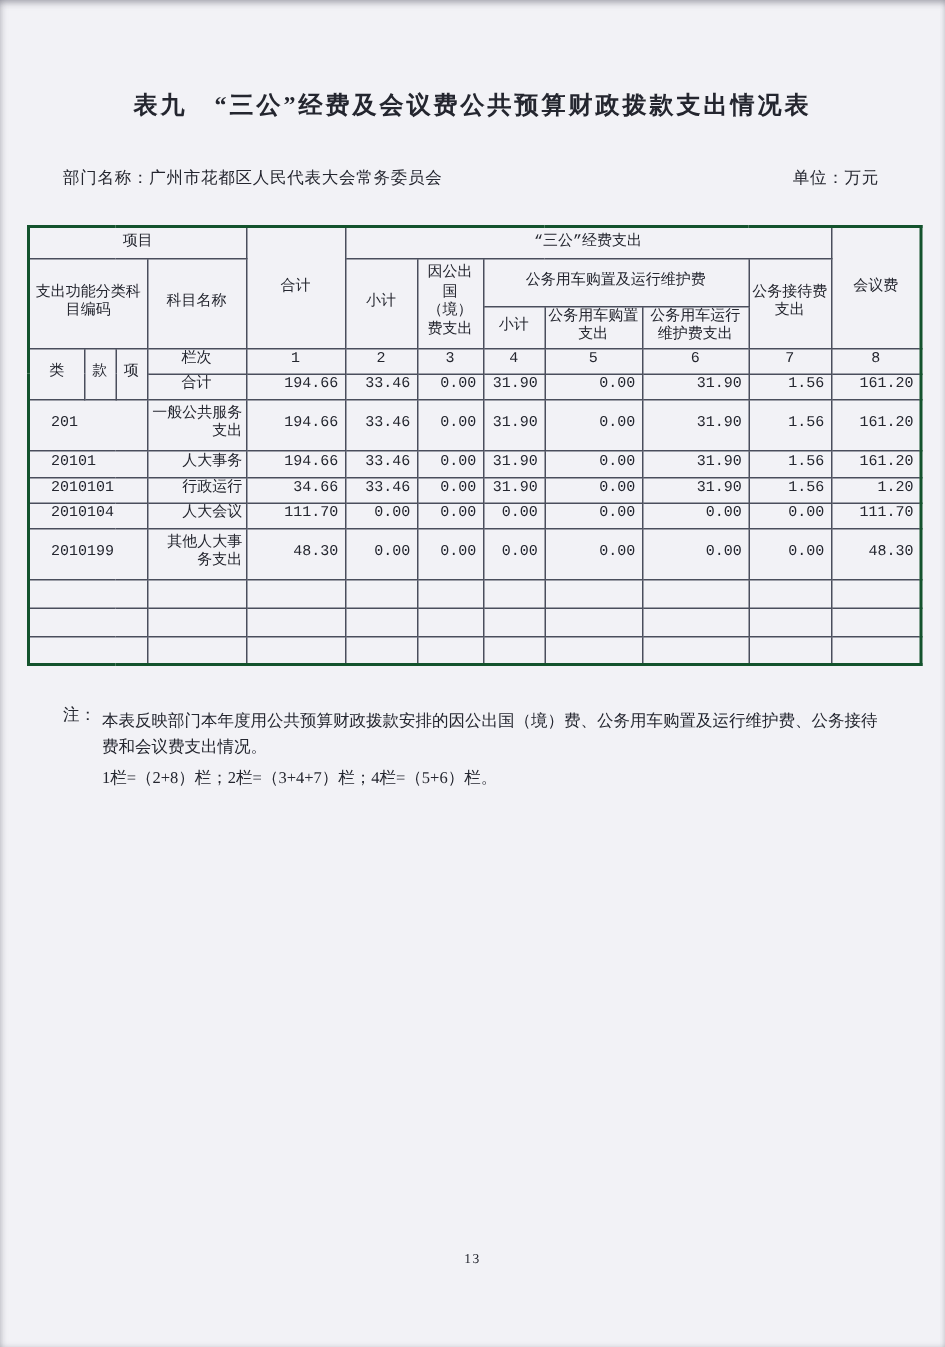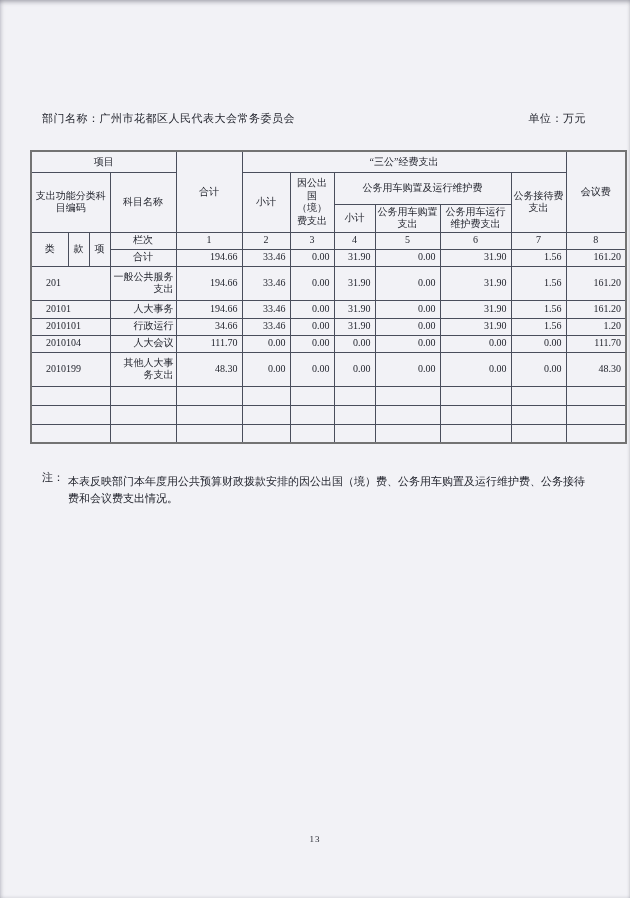--- a/index.html
+++ b/index.html
@@ -37,25 +37,26 @@
   .meta {
     position: absolute;
     top: 111px; left: 42px; right: 44px;
     display: flex;
     justify-content: space-between;
     font-size: 11px;
     letter-spacing: .5px;
   }
   table.budget {
     position: absolute;
-    top: 150px; left: 30px;
+    top: 150px; left: 18px;
     width: 596px;
     border-collapse: collapse;
     table-layout: fixed;
-    border: 2px solid #737373;
+    border: 2px solid #14532d;
+    font-family: Liberation Mono, monospace;
   }
   .budget td {
     border: 1px solid #4a4e5c;
     font-size: 10px;
     line-height: 1.25;
     text-align: center;
     vertical-align: middle;
     padding: 1px 2px;
     overflow: hidden;
   }
@@ -81,20 +82,21 @@
     text-align: center;
     font-size: 9px;
     letter-spacing: 1px;
   }
 </style>
 </head>
 <body>
 
 <div class="page">
 
+  <h1 class="title">表九　“三公”经费及会议费公共预算财政拨款支出情况表</h1>
 
   <div class="meta">
     <span>部门名称：广州市花都区人民代表大会常务委员会</span>
     <span>单位：万元</span>
   </div>
 
   <table class="budget">
     <colgroup>
       <col style="width:37px">
         <col style="width:21px">
@@ -261,18 +263,19 @@
       <td></td>
           <td></td>
     </tr>
   </tbody>
     </table>
 
   <div class="notes">
     <span class="notes-label">注：</span>
     <div class="notes-body">
       <p>本表反映部门本年度用公共预算财政拨款安排的因公出国（境）费、公务用车购置及运行维护费、公务接待费和会议费支出情况。</p>
+      <p>1栏=（2+8）栏；2栏=（3+4+7）栏；4栏=（5+6）栏。</p>
     </div>
   </div>
 
   <div class="footer">13</div>
 
 </div>
 
 </body></html>

